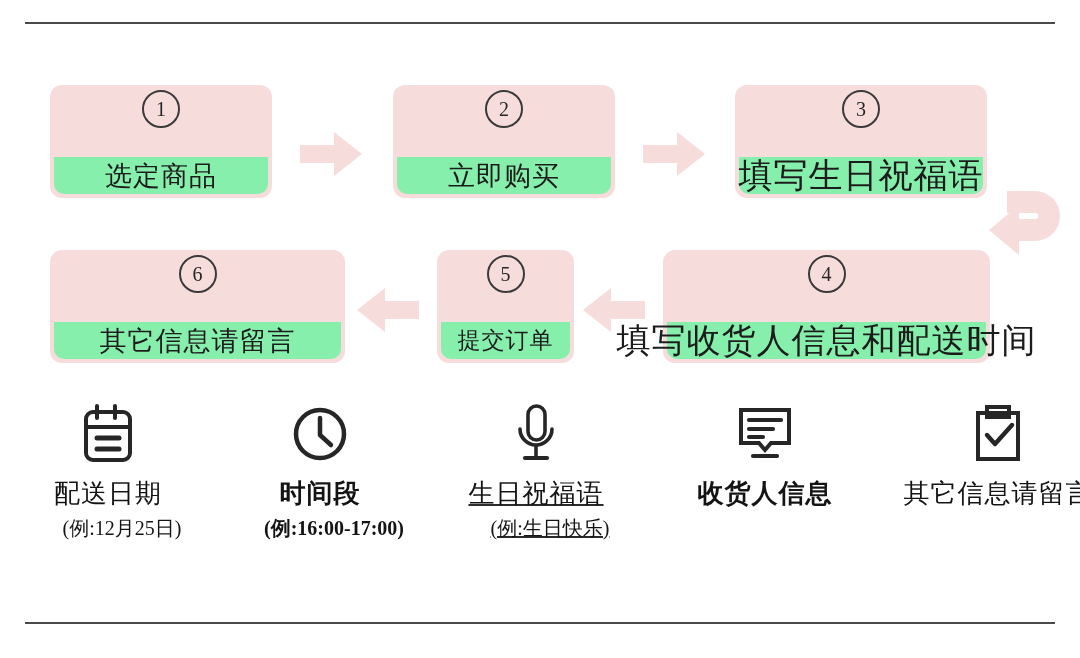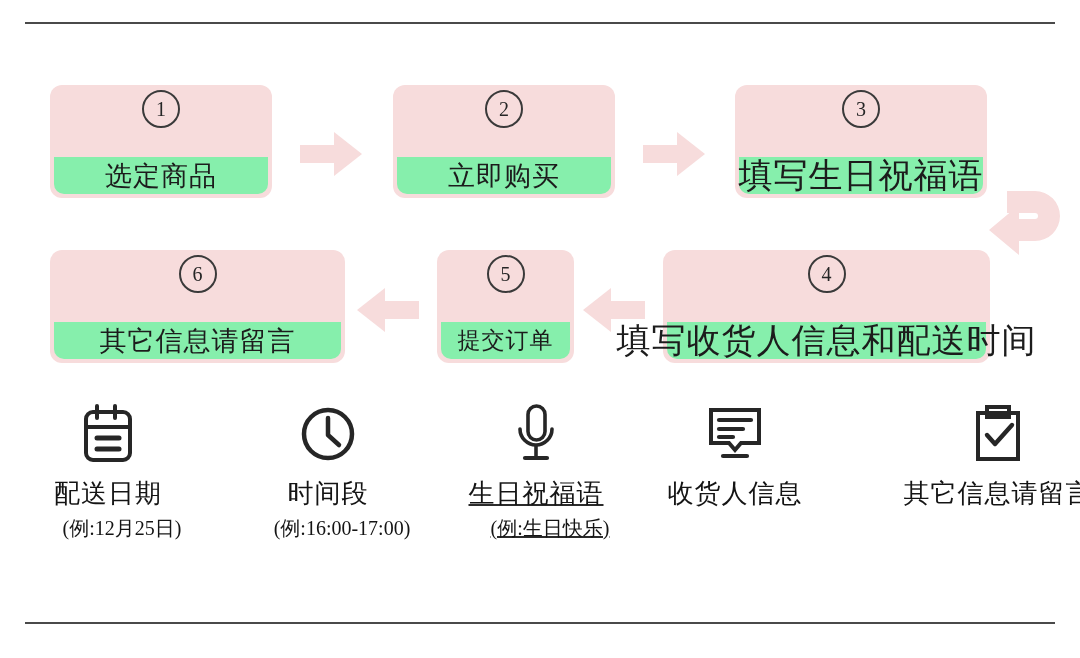--- a/index.html
+++ b/index.html
@@ -117,23 +117,23 @@
     white-space: nowrap;
   }
   .icon-example {
     font-size: 20px;
     color: #141414;
     margin-top: 4px;
     white-space: nowrap;
     padding-left: 28px;
   }
   #cell0 { left: 0px; }
-  #cell1 { left: 220px; }
+  #cell1 { left: 212px; font-weight: bold; }
   #cell2 { left: 428px; text-decoration: underline; }
-  #cell3 { left: 627px; }
+  #cell3 { left: 657px; font-weight: bold; }
   #cell4 { left: 890px; }
 </style>
 </head>
 <body>
 
 <div class="rule rule-top"></div>
 <div class="rule rule-bottom"></div>
 
 <div class="step" id="step1">
   <div class="step-num">

